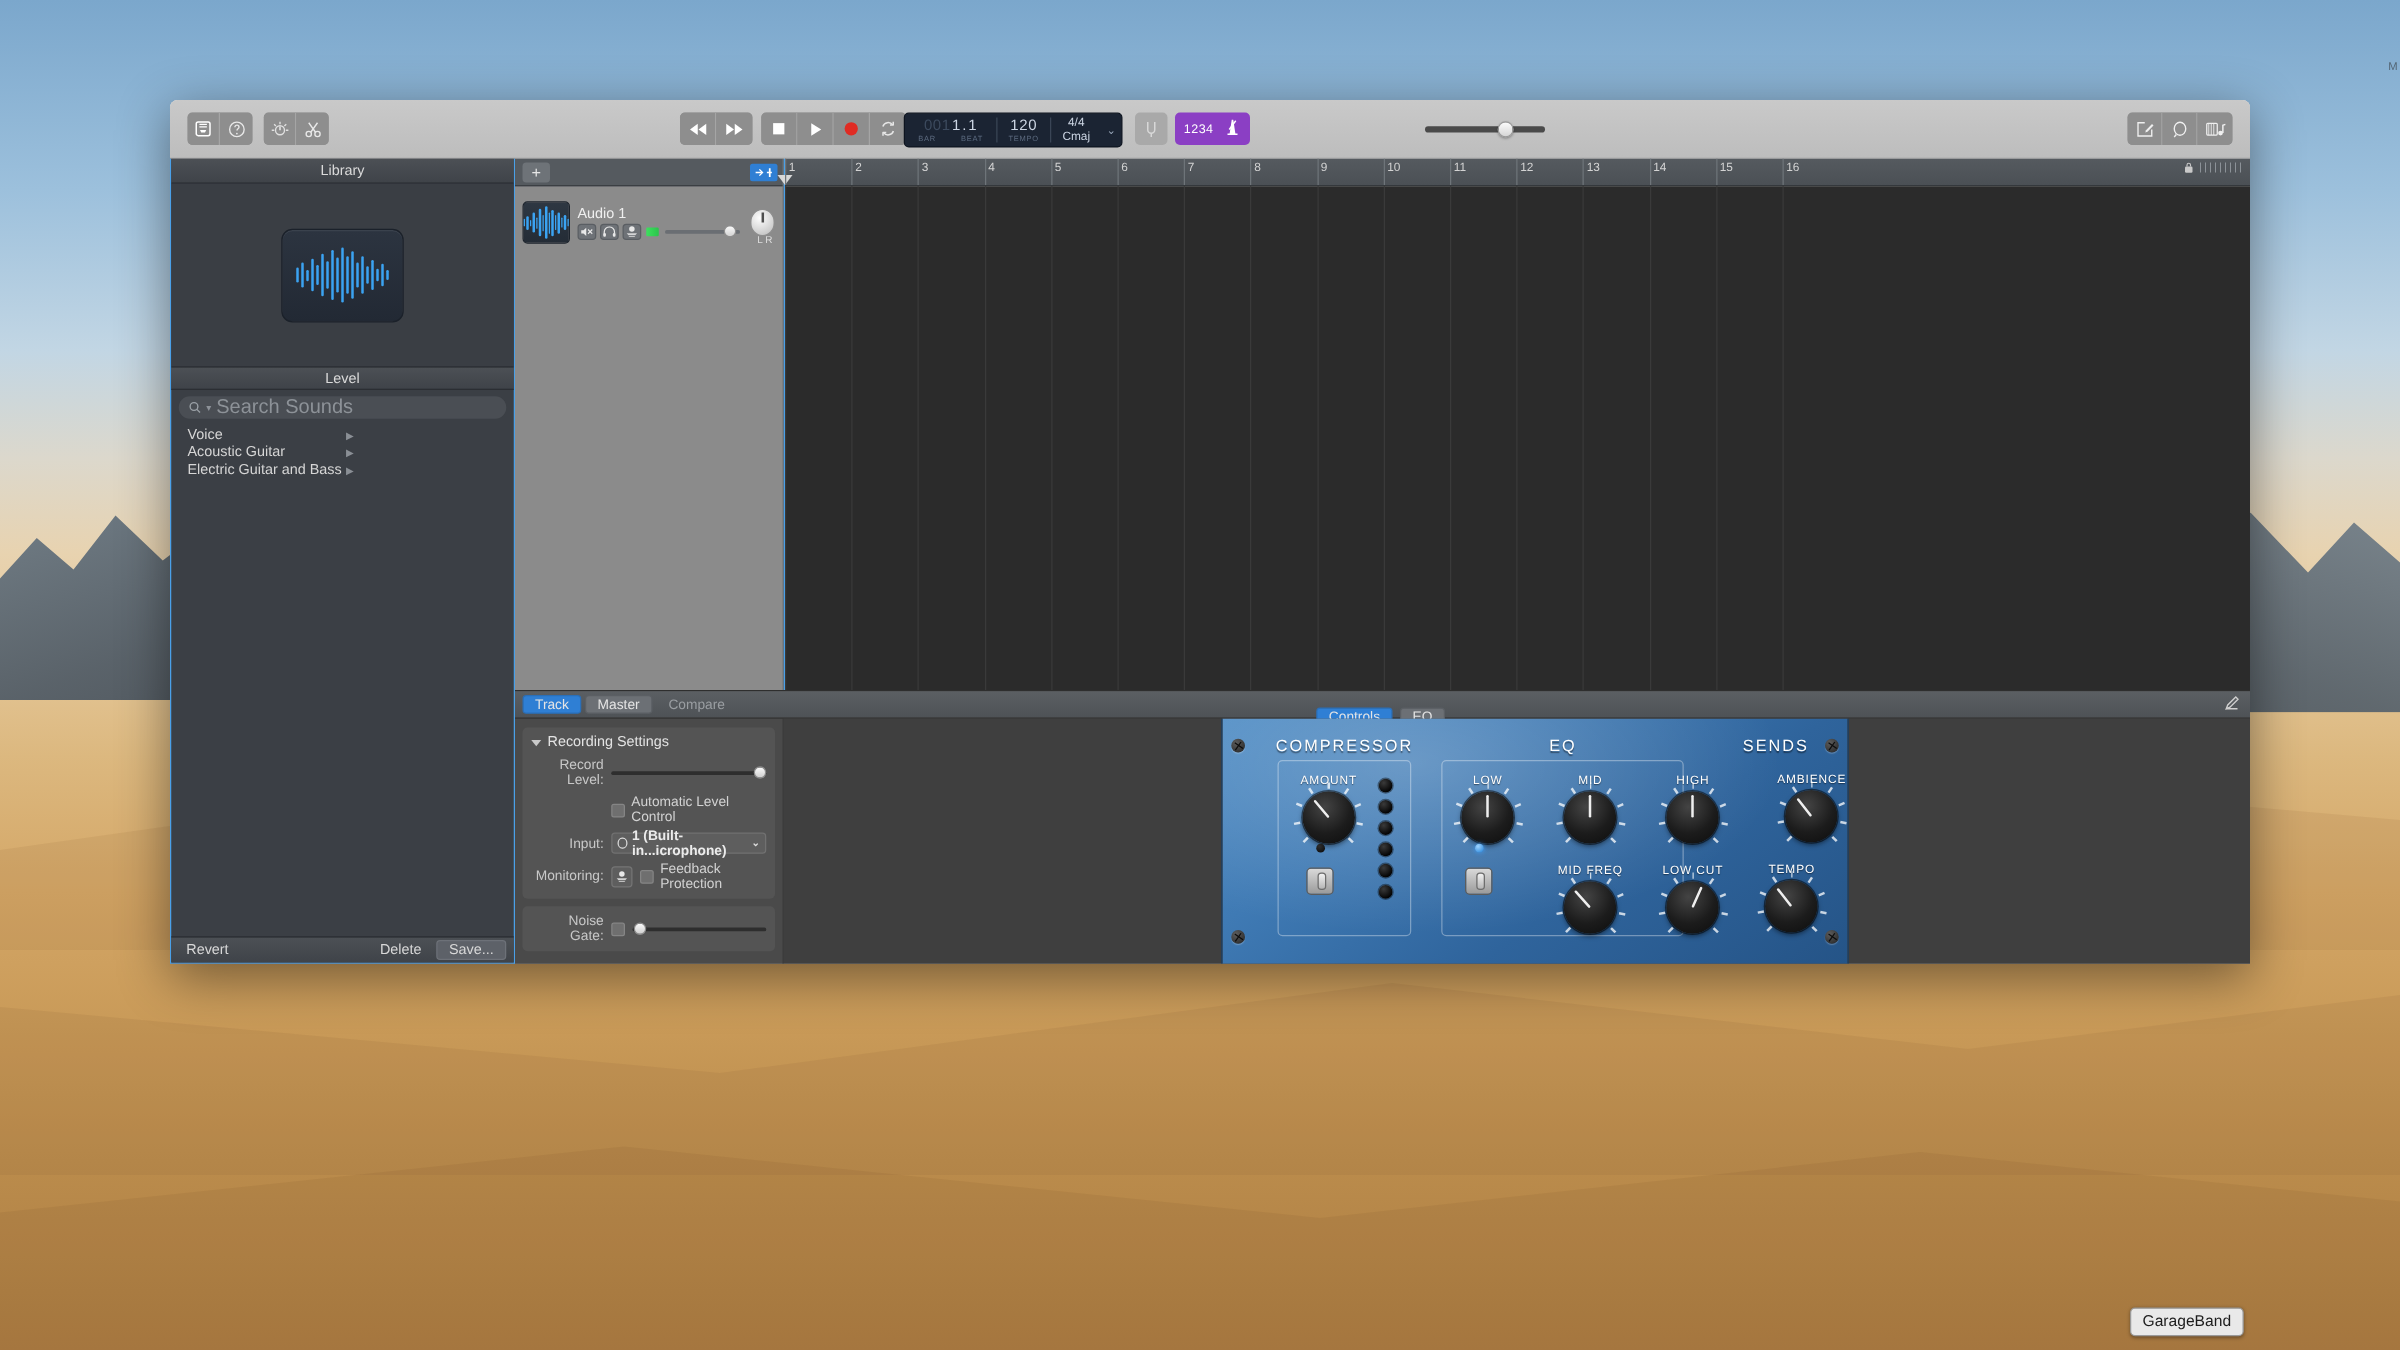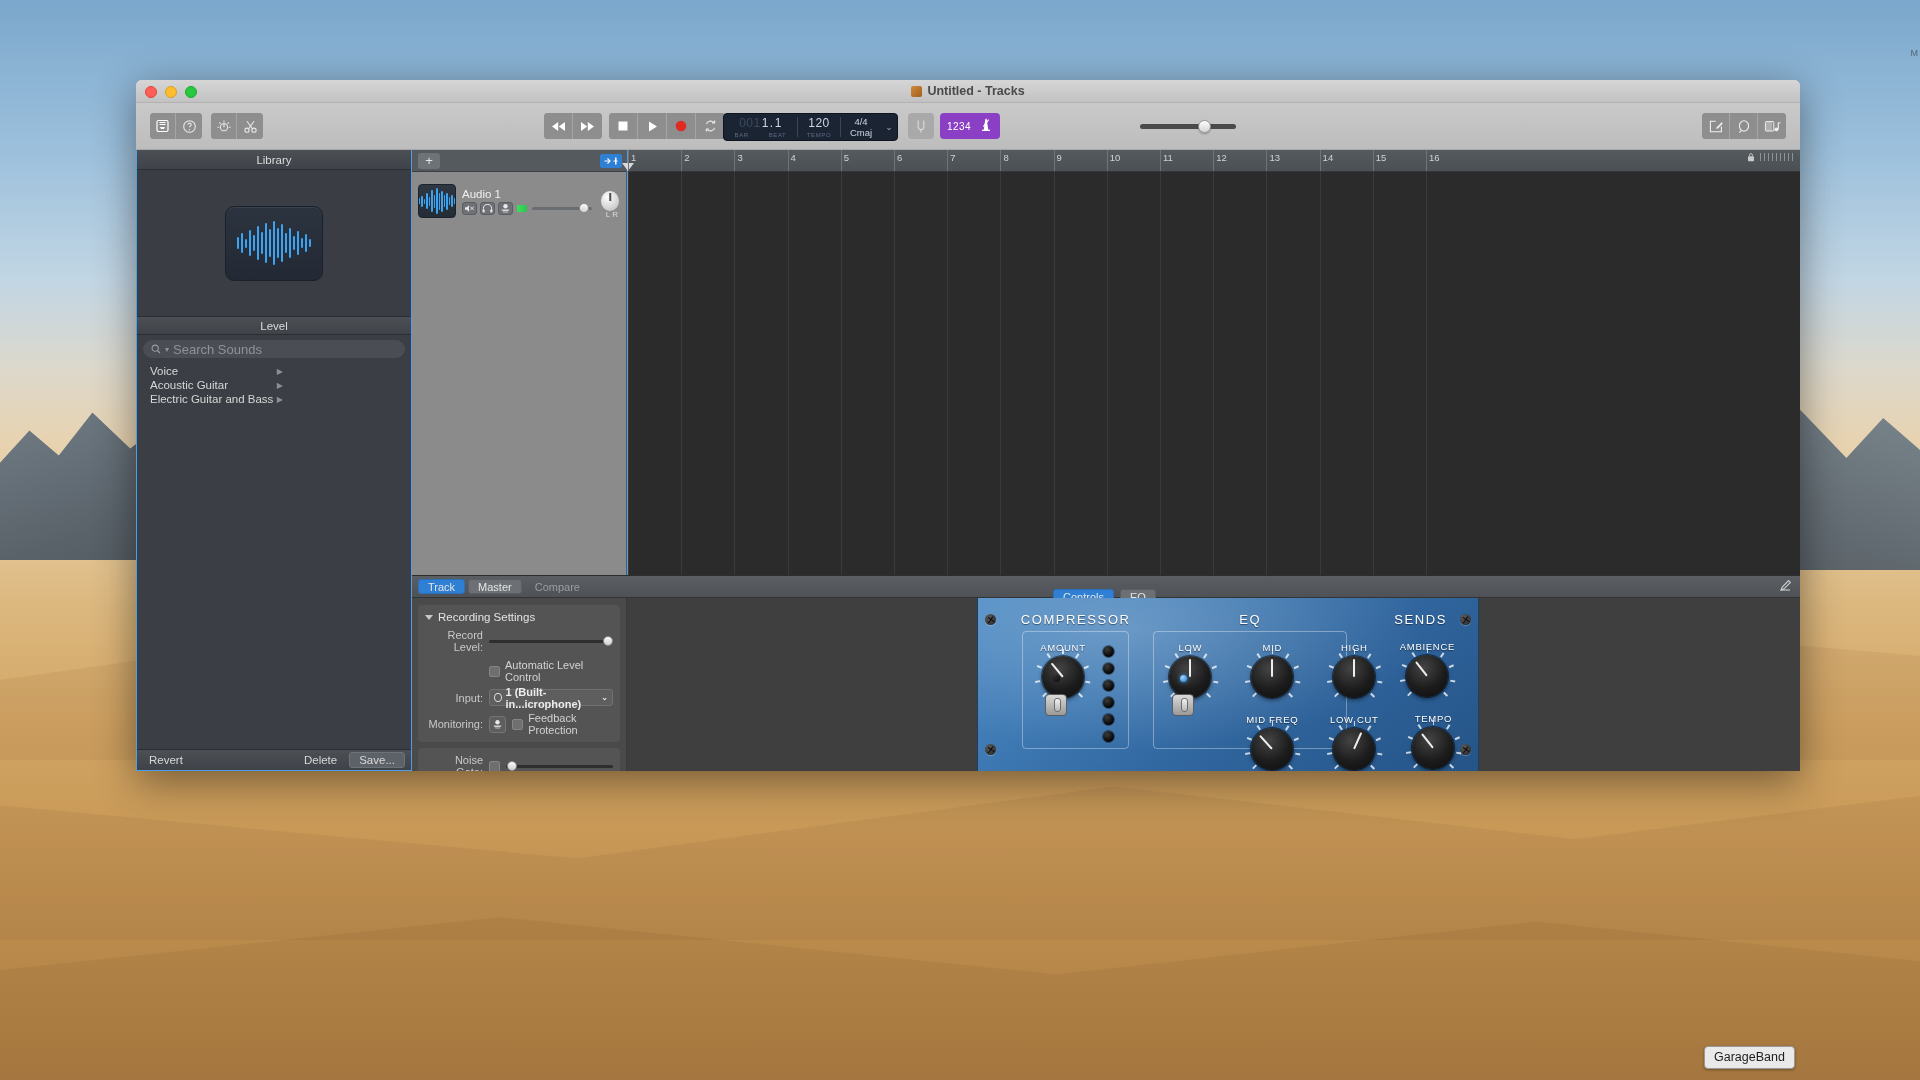--- a/index.html
+++ b/index.html
@@ -197,21 +197,21 @@
     height: 19px; flex: 0 0 19px;
     background: linear-gradient(to bottom,#4c5055,#3f4349);
     border-top: 1px solid #2b2e33; border-bottom: 1px solid #2b2e33;
     display: flex; align-items: center; justify-content: center;
     color: #dadada; font-size: 11.5px;
   }
   #lib-search {
     margin: 5px 6px 3px; height: 18px; border-radius: 9px;
     background: #4a4e54; display: flex; align-items: center; padding: 0 8px; gap: 4px;
   }
-  #lib-search .ph { font-size: 13px; color: #8d9298; }
+  #lib-search .ph { font-size: 16px; color: #8d9298; }
   #lib-list { flex: 1 1 auto; padding-top: 3px; }
   .lib-row {
     height: 14px; display: flex; align-items: center;
     padding: 0 10px 0 13px; color: #d6d6d6; font-size: 11.5px;
     justify-content: space-between;
   }
   .lib-row .arr { color: #8a8f95; font-size: 8px; margin-right: 118px; }
   #lib-foot {
     height: 21px; flex: 0 0 21px; display: flex; align-items: center;
     background: linear-gradient(to bottom,#4c5055,#3f4349);
@@ -461,31 +461,20 @@
   <div class="dune" id="dune1"></div>
   <div class="dune" id="dune2"></div>
   <div class="dune" id="dune3"></div>
   <div id="desk-note">M</div>
 </div>
 
 <div id="dock-tip">GarageBand</div>
 
 <div id="window">
 
-  <div id="titlebar">
-    <div class="traffic">
-      <div class="tl red"></div>
-      <div class="tl yel"></div>
-      <div class="tl grn"></div>
-    </div>
-    <div id="win-title">
-      <span class="docicon"></span>
-      <span>Untitled - Tracks</span>
-    </div>
-  </div>
 
   <div id="toolbar">
 
     <div id="tb-left">
       <div class="btn-group">
         <div class="tbtn">
           <svg width="15" height="14" viewBox="0 0 15 14" fill="none" stroke="#fff" stroke-width="1.2">
             <rect x="2" y="1.5" width="11" height="11" rx="1.5"></rect>
             <path d="M2 8h3l1 2h3l1-2h3" fill="#fff" stroke="none"></path>
             <path d="M4.5 3.5h6M4.5 5.5h6" stroke-width="1"></path>
@@ -1032,21 +1021,21 @@
                   <div class="blue-dot" style="left:26px;bottom:66px"></div>
                   <div class="switch" style="left:18px;bottom:32px">
                     <div class="sw-body"></div>
                   </div>
                 </div>
               </div>
 
               <div class="sect noframe" style="width:132px;margin-left:8px">
                 <div class="sect-title">SENDS</div>
                 <div class="sect-frame">
-                  <div class="knob-wrap" style="left:28px;top:10px">
+                  <div class="knob-wrap" style="left:50px;top:10px">
                     <div class="knob-lbl">AMBIENCE</div>
                     <div class="knob">
                       <div class="ticks">
                           <i style="transform:rotate(-135deg)"></i>
                           <i style="transform:rotate(-101deg)"></i>
                         <i style="transform:rotate(-67deg)"></i>
                           <i style="transform:rotate(-34deg)"></i>
                         <i style="transform:rotate(0deg)"></i>
                           <i style="transform:rotate(34deg)"></i>
                         <i style="transform:rotate(67deg)"></i>

